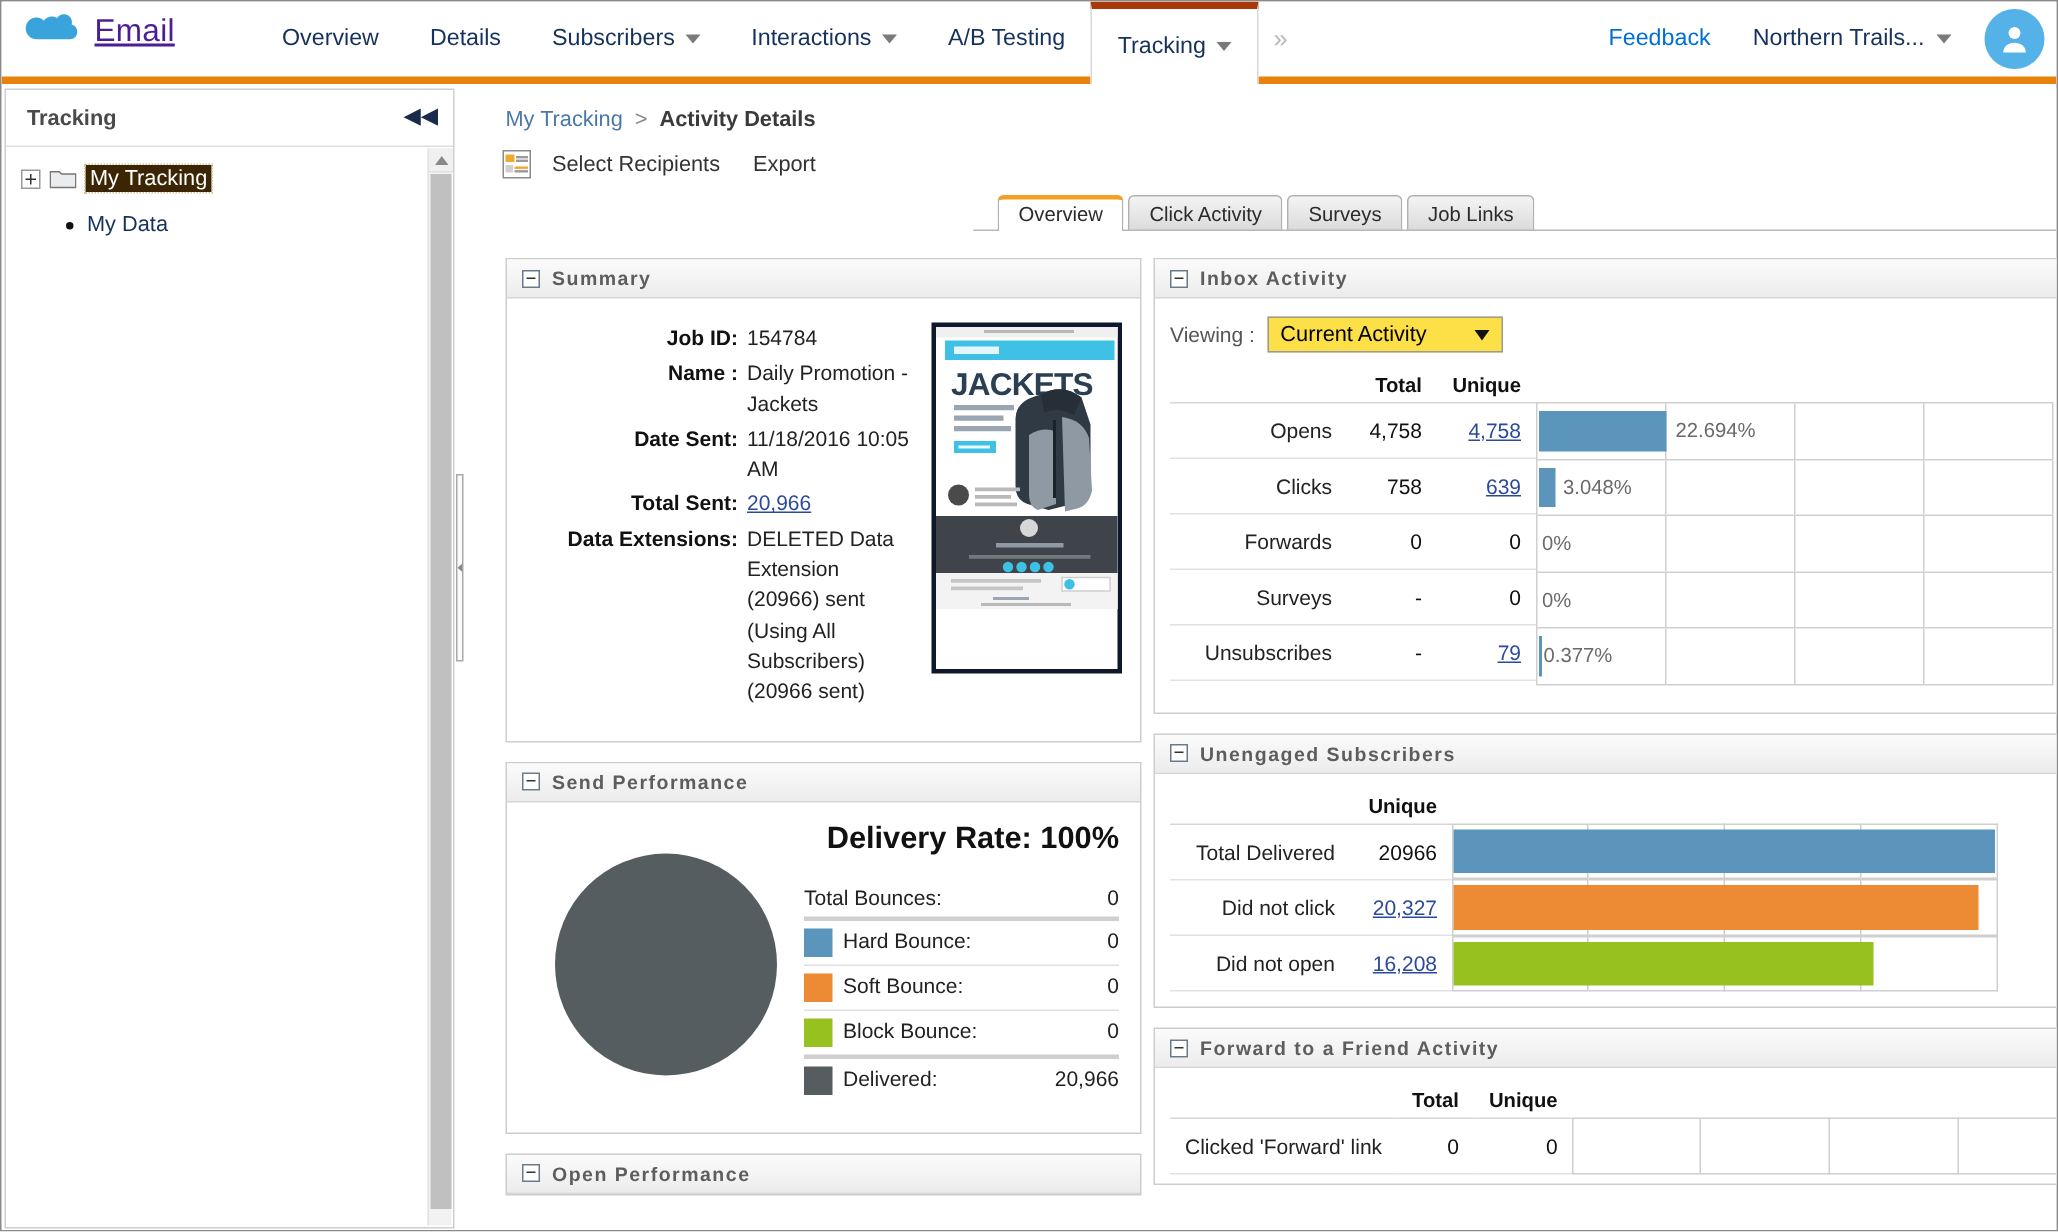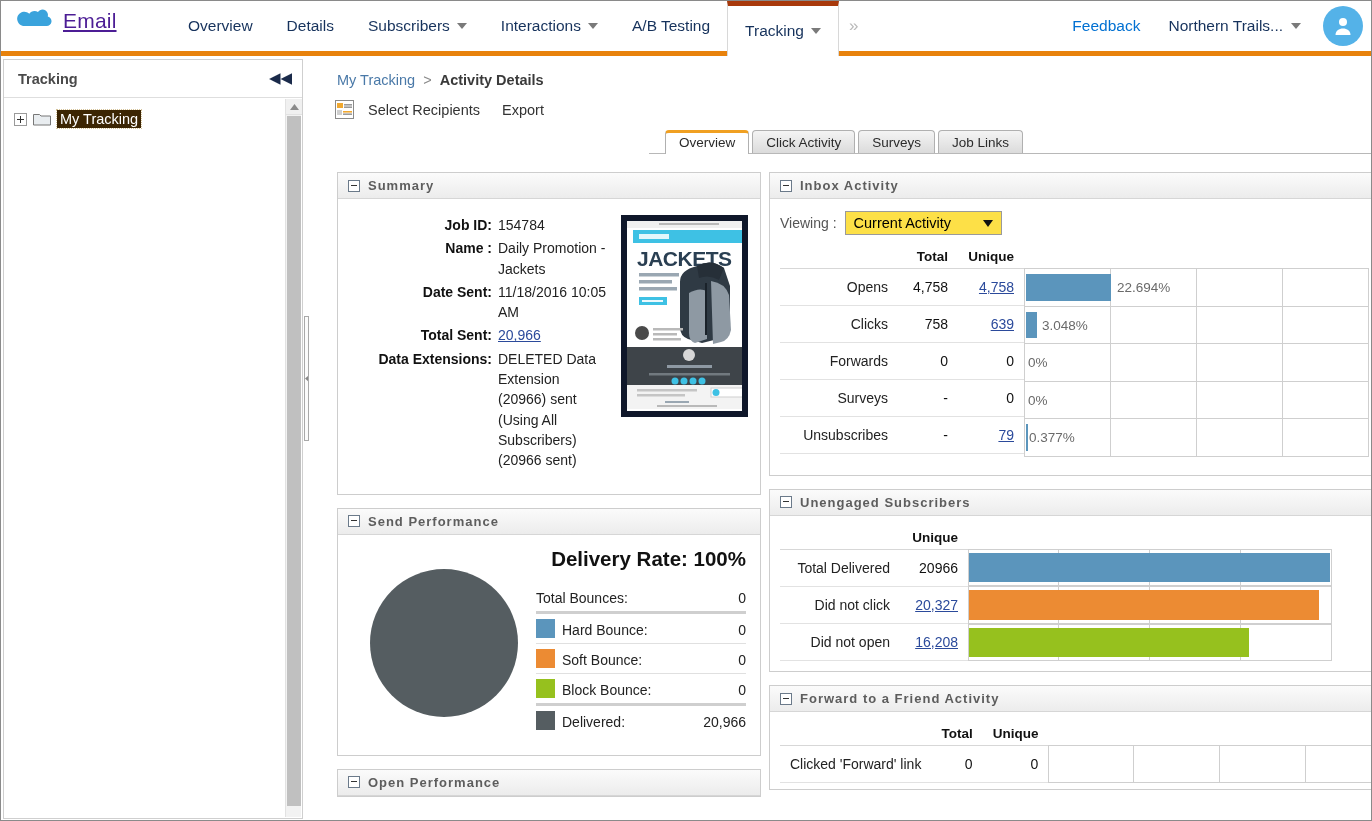--- a/index.html
+++ b/index.html
@@ -212,22 +212,22 @@
   .summary-wrap { display: flex; gap: 10px; align-items: flex-start; }
   .summary-fields { flex: 1 1 auto; font-size: 14px; padding-left: 14px; }
   .sf-row { display: flex; margin-bottom: 3px; line-height: 1.45; }
   .sf-label {
     width: 134px; flex: 0 0 134px; text-align: right;
     font-weight: bold; color: #111; padding-right: 6px;
   }
   .sf-val { color: #222; }
   .sf-val a, .link { color: #2b4a9b; text-decoration: underline; cursor: pointer; }
   .thumb {
-    width: 127px; height: 202px; flex: 0 0 127px;
-    border: 6px solid #0f172a; overflow: hidden; background: #fff;
+    width: 127px; height: 234px; flex: 0 0 127px;
+    border: 3px solid #0f172a; overflow: hidden; background: #fff;
   }
 
   
   .stat-table { border-collapse: collapse; font-size: 14px; }
   .stat-table th {
     font-size: 13.5px; font-weight: bold; color: #111; text-align: right;
     padding: 2px 10px 4px; border-bottom: 1px solid #d7d7d7;
   }
   .stat-table td {
     padding: 10px 10px; border-bottom: 1px solid #e2e2e2; white-space: nowrap;
@@ -268,21 +268,21 @@
   
   .sp-wrap { display: flex; align-items: flex-start; gap: 6px; padding: 8px 0 12px; }
   .pie {
     width: 148px; height: 148px; border-radius: 50%; background: #555d61;
     margin: 22px 12px 0 24px; flex: 0 0 148px;
   }
   .sp-legend { flex: 1 1 auto; padding-right: 6px; }
   .sp-title { font-size: 20.5px; font-weight: bold; color: #111; text-align: right;
               margin: 0 0 14px 0; }
   .sp-row {
-    display: flex; align-items: flex-end; font-size: 14px; color: #222;
+    display: flex; align-items: flex-start; font-size: 14px; color: #222;
     padding: 5px 0; border-bottom: 1px solid #e0e0e0;
   }
   .sp-row.thick { border-bottom: 3px solid #cfcfcf; }
   .sp-sw { width: 19px; height: 19px; margin-right: 7px; flex: 0 0 19px; }
   .sp-name { flex: 1 1 auto; }
   .sp-val { font-weight: normal; }
 
   
   .ue-wrap { display: flex; align-items: flex-start; }
   .ue-chart { position: relative; margin-top: 21px; }
@@ -368,20 +368,24 @@
     </div>
     <div class="tree">
       <div class="tree-row">
         <span class="expander"></span>
         <span class="folder-icon">
           <svg width="18" height="14" viewBox="0 0 18 14">
             <path d="M0.5 2.5h6l1.5 1.5h9.5v9H0.5z" fill="#e9edf0" stroke="#777" stroke-width="1"></path>
           </svg>
         </span>
         <span class="tree-label-sel">My Tracking</span>
+      </div>
+      <div class="tree-child">
+        <span class="bullet"></span>
+        <span class="tree-child-label">My Data</span>
       </div>
     </div>
     <div class="lp-scroll">
       <div class="lp-scroll-up">
         <svg width="9" height="6" viewBox="0 0 9 6">
             <path d="M4.5 0L9 6H0z" fill="#8a8a8a"></path>
           </svg>
       </div>
       <div class="lp-thumb"></div>
     </div>

